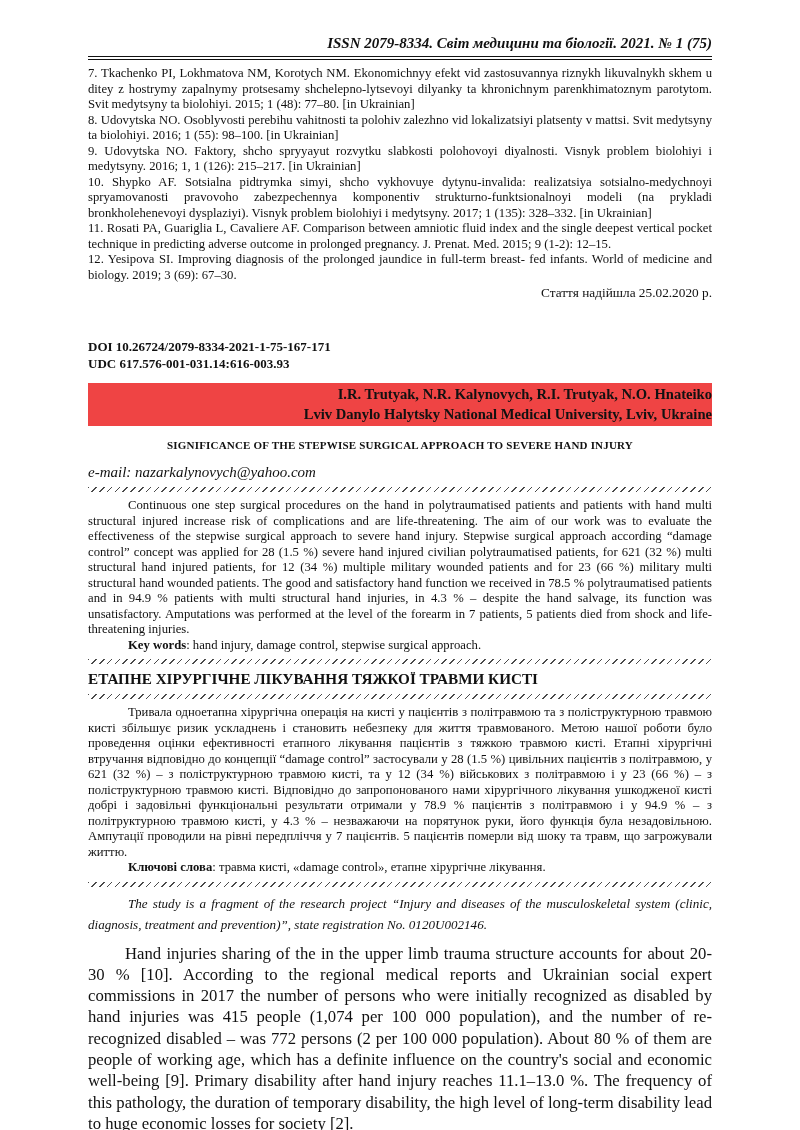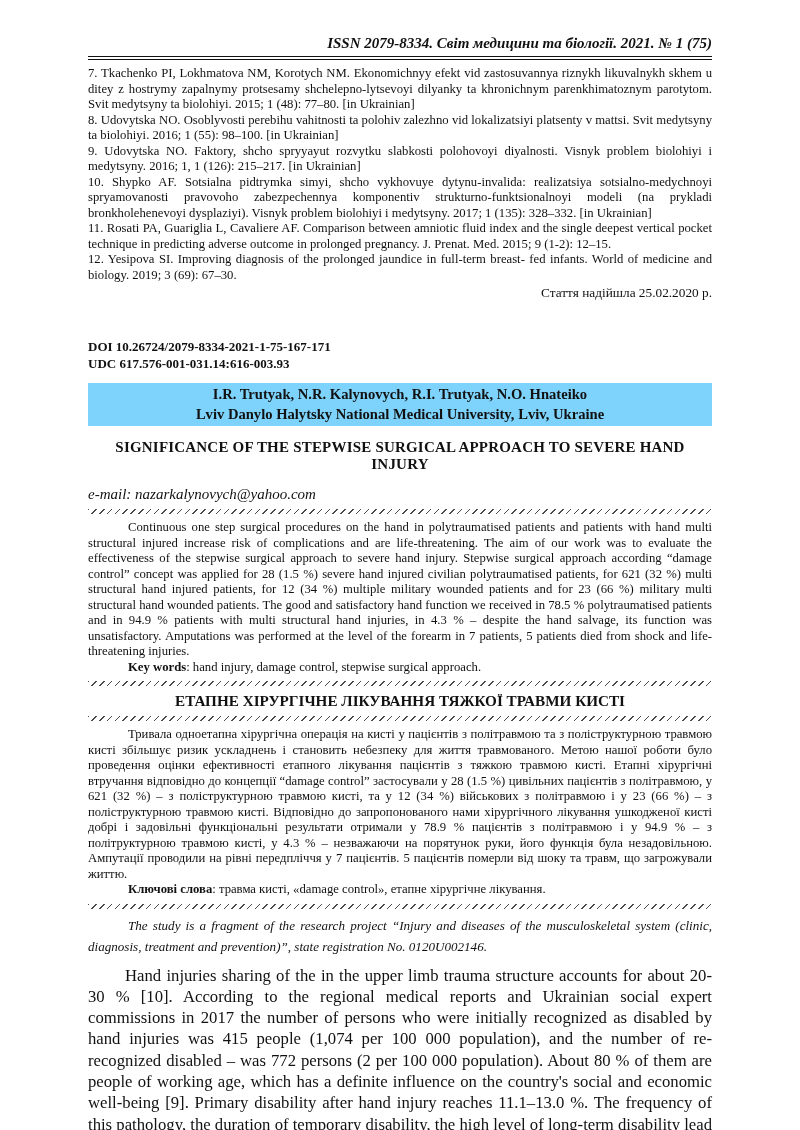--- a/index.html
+++ b/index.html
@@ -24,36 +24,36 @@
   }
   .received { text-align: right; font-size: 13.3px; margin-top: 2px; }
 
   .doi-block { margin-top: 37px; font-weight: bold; font-size: 13px; line-height: 17px; }
 
   .gray-box {
     margin-top: 11px; padding: 2px 0;
     text-align: center; font-weight: bold; font-size: 14.6px; line-height: 19.5px;
   }
   .title-en {
-    text-align: center; font-weight: bold; font-size: 15px;
+    text-align: center; font-weight: bold; font-size: 11px;
     margin-top: 13px; letter-spacing: 0.2px;
   }
   .email { text-align: left; font-size: 15px; margin-top: 13px; font-style: italic; }
 
   .hatch {
     height: 5px; margin: 6px 0;
     background: repeating-linear-gradient(135deg, #4a4a4a 0px, #4a4a4a 1.1px, transparent 1.1px, transparent 5.5px);
   }
 
   .abstract { font-size: 12.7px; line-height: 15.5px; text-align: justify; text-indent: 40px; margin: 1px 0 0 0; }
   .kw-line { font-size: 12.7px; line-height: 15.5px; text-indent: 40px; margin: 0; }
   .b { font-weight: bold; }
 
   .authors-uk { text-align: center; font-weight: bold; font-size: 14.4px; margin-top: 8px; }
-  .title-uk  { text-align: center; font-weight: bold; font-size: 15.2px; margin-top: 6px; margin-bottom: 6px; }
+  .title-uk  { font-weight: bold; font-size: 15.2px; margin-top: 6px; margin-bottom: 6px; }
 
   .study-note {
     font-style: italic; font-size: 13.1px; line-height: 21px;
     text-align: justify; text-indent: 40px; margin: 6px 0 8px 0; font-family: Liberation Serif, serif;
   }
 
   .body-par {
     font-size: 16.7px; line-height: 21.3px; text-align: justify;
     text-indent: 37px; margin: 0;
   }
@@ -75,21 +75,21 @@
     <p>12. Yesipova SI. Improving diagnosis of the prolonged jaundice in full-term breast- fed infants. World of medicine and biology. 2019; 3 (69): 67–30.</p>
   </div>
 
   <div class="received">Стаття надійшла 25.02.2020 р.</div>
 
   <div class="doi-block">
     <div>DOI 10.26724/2079-8334-2021-1-75-167-171</div>
     <div>UDC 617.576-001-031.14:616-003.93</div>
   </div>
 
-  <div class="gray-box" style="background:#7dd3fc;">
+  <div class="gray-box" style="background:#ef4444;text-align:right;">
     <div>I.R. Trutyak, N.R. Kalynovych, R.I. Trutyak, N.O. Hnateiko</div>
     <div>Lviv Danylo Halytsky National Medical University, Lviv, Ukraine</div>
   </div>
 
   <div class="title-en">SIGNIFICANCE OF THE STEPWISE SURGICAL APPROACH TO SEVERE HAND INJURY</div>
 
   <div class="email">e-mail: nazarkalynovych@yahoo.com</div>
 
   <div class="hatch"></div>
 

